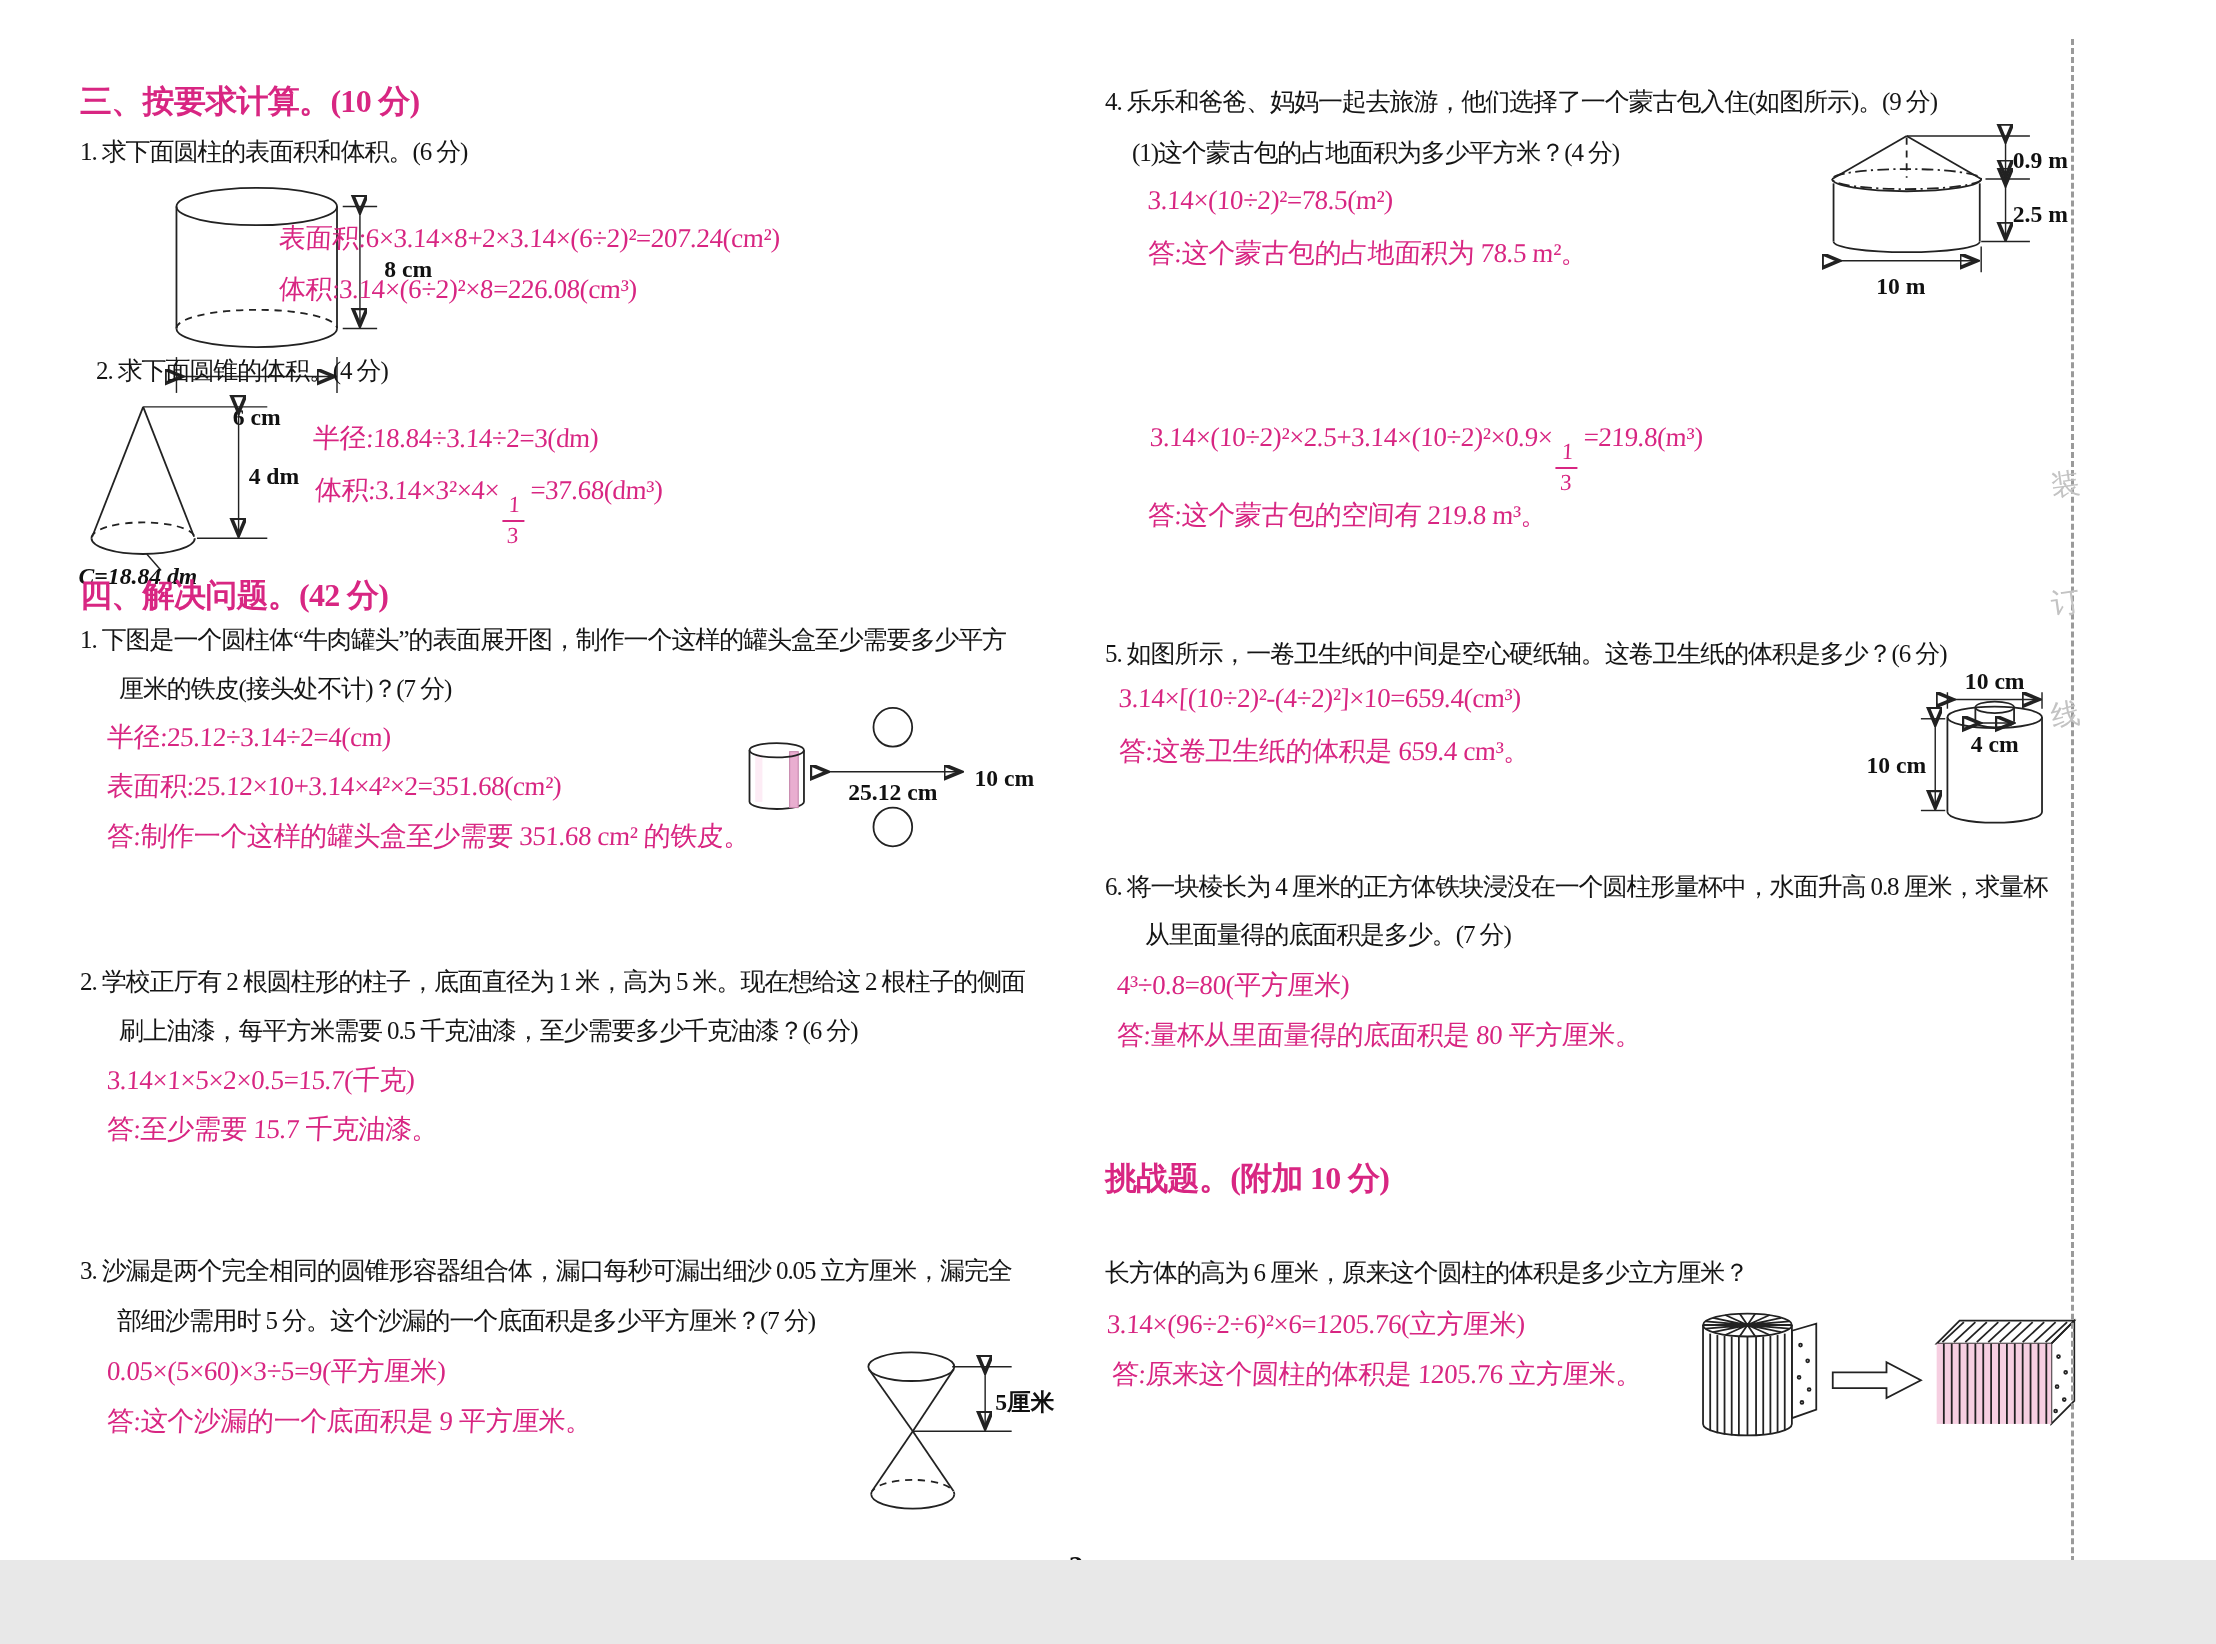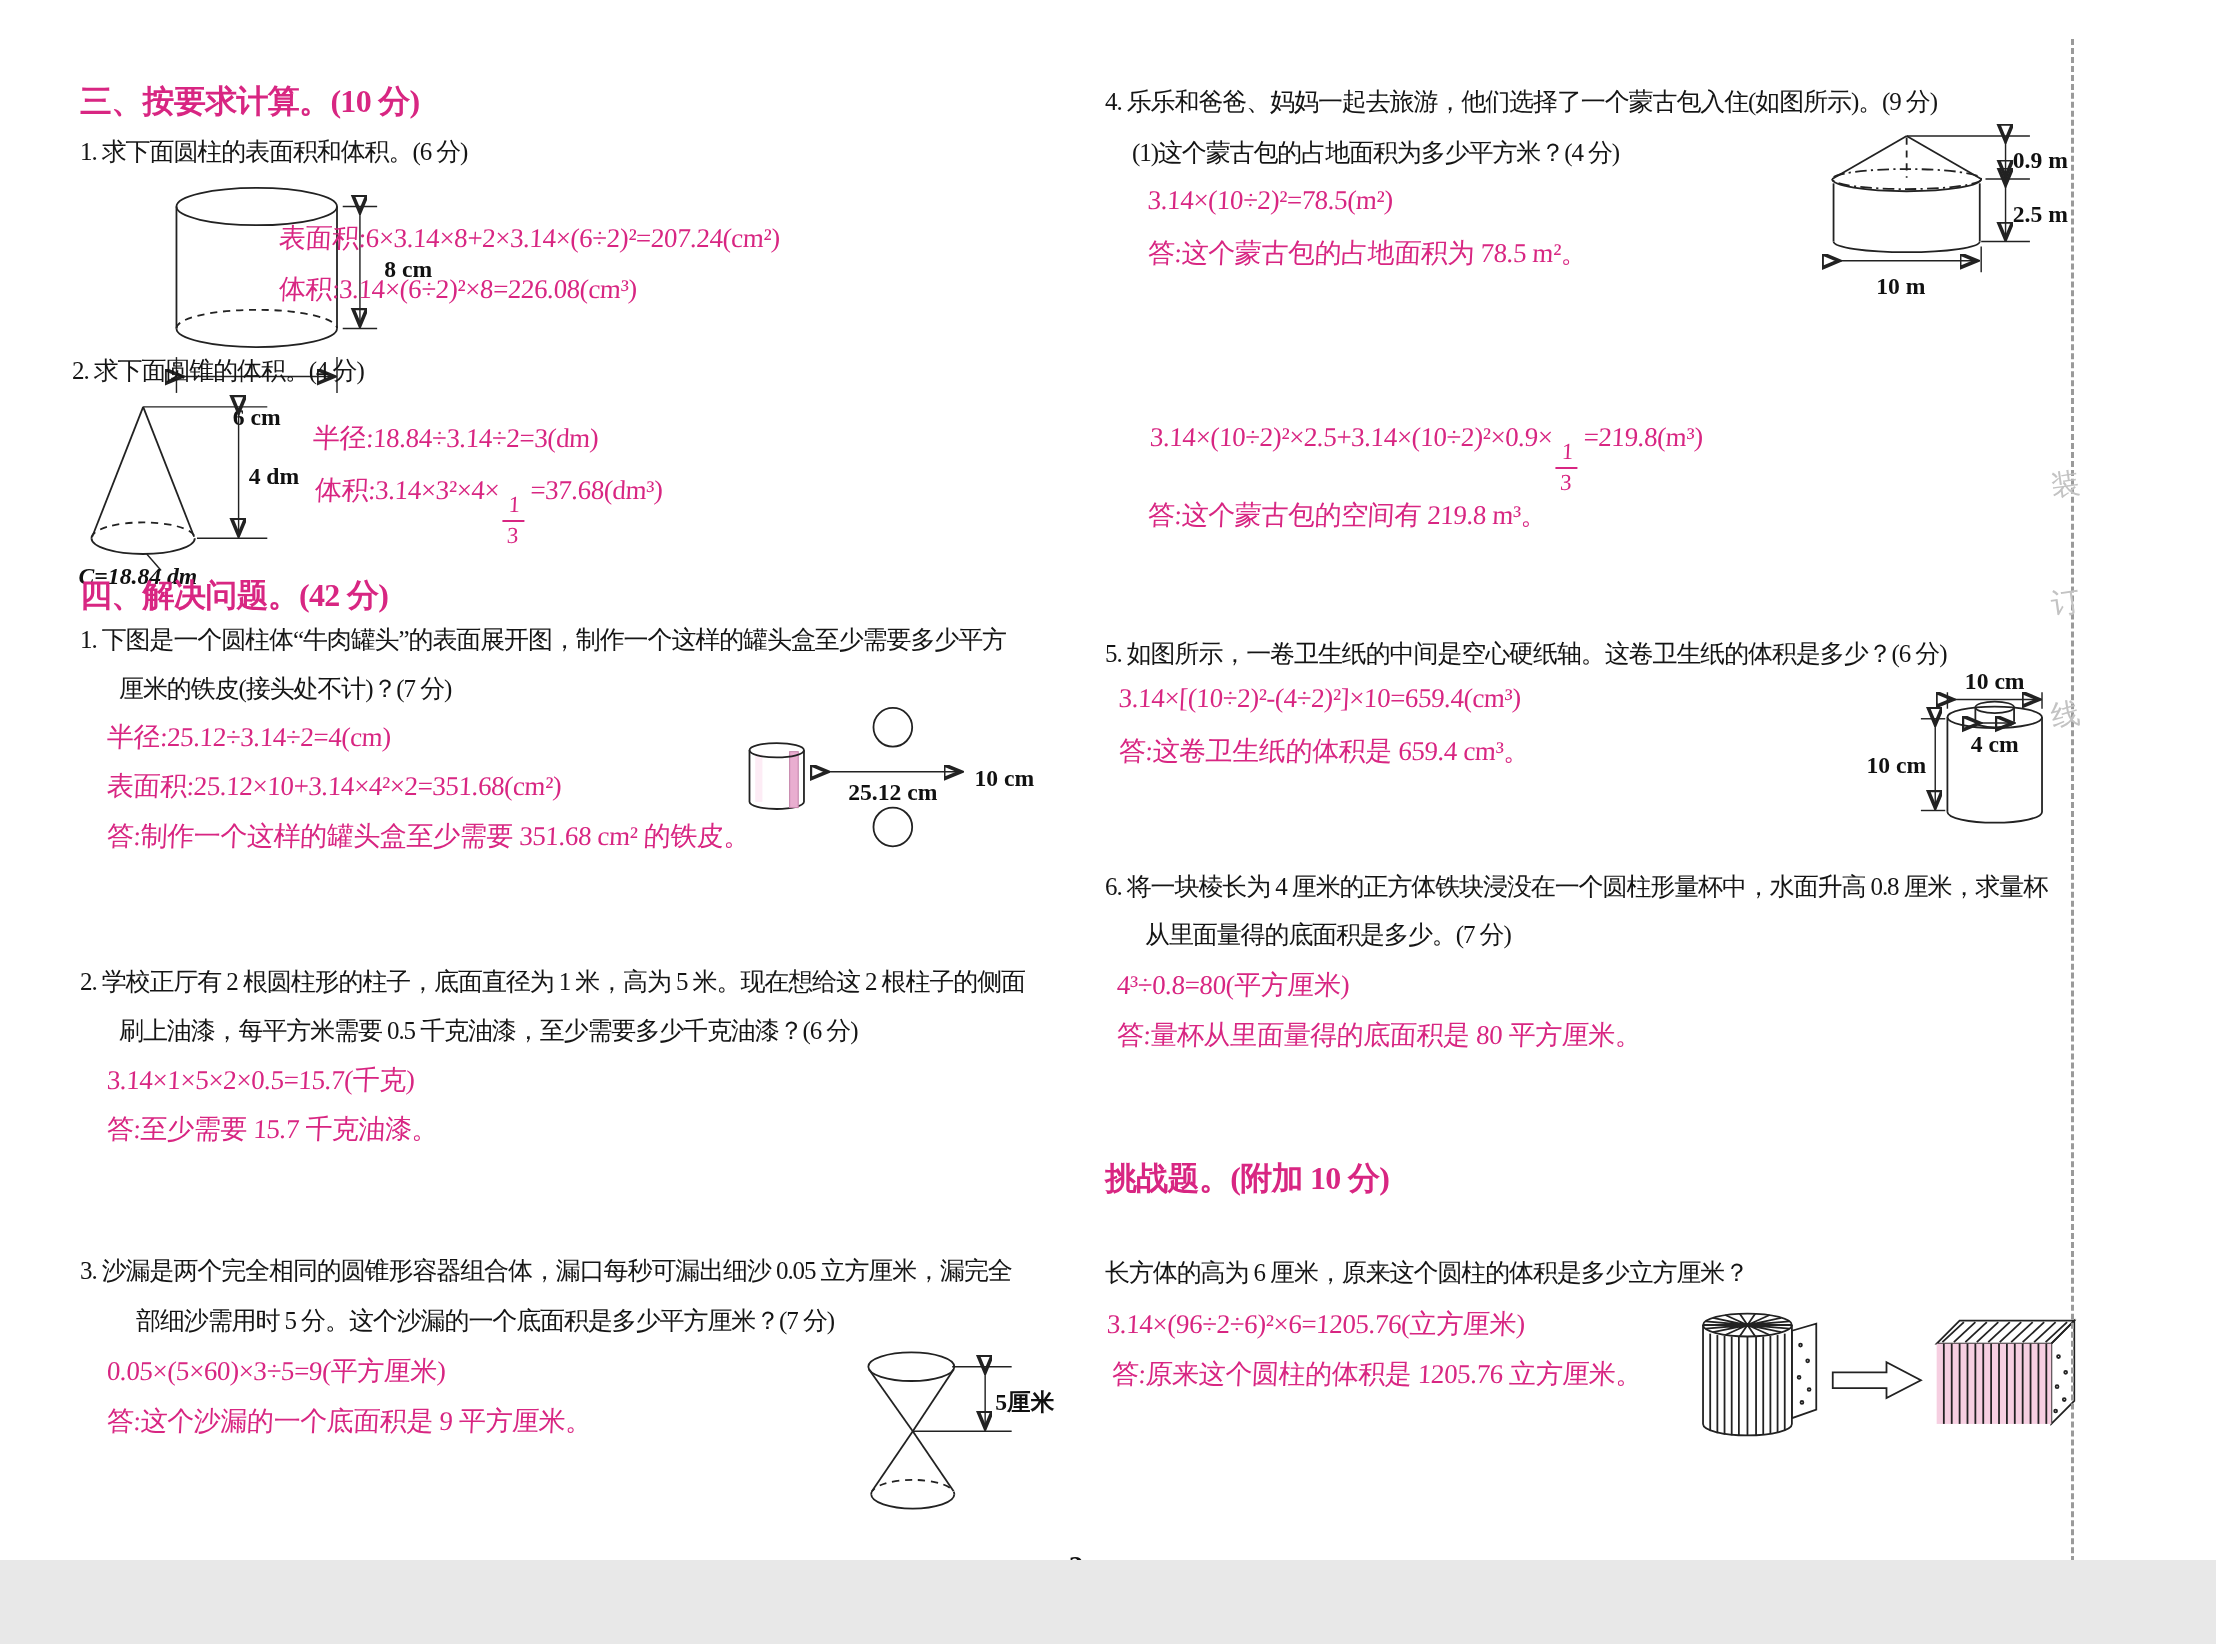--- a/index.html
+++ b/index.html
@@ -50,21 +50,21 @@
     <text x="306" y="128">8 cm</text>
     <line class="dim" x1="16" y1="240" x2="16" y2="290"></line>
     <line class="dim" x1="240" y1="240" x2="240" y2="290"></line>
     <line class="dim" x1="22" y1="267" x2="234" y2="267" marker-start="url(#a1)" marker-end="url(#a1)"></line>
     <text x="128" y="335" text-anchor="middle">6 cm</text>
   </svg>
 
   <div class="t a" style="left:278px;top:220px">表面积:6×3.14×8+2×3.14×(6÷2)²=207.24(cm²)</div>
   <div class="t a" style="left:278px;top:271px">体积:3.14×(6÷2)²×8=226.08(cm³)</div>
 
-  <div class="t b" style="left:72px;top:354px">2. 求下面圆锥的体积。(4 分)</div>
+  <div class="t b" style="left:96px;top:354px">2. 求下面圆锥的体积。(4 分)</div>
 
   <svg style="left:75px;top:396px" width="287" height="194" viewBox="0 0 400 270">
     <defs>
       <marker id="a2" markerWidth="14" markerHeight="12" refX="11" refY="5" orient="auto">
           <path d="M0,0L12,5L0,10z" fill="#222" stroke="none"></path>
         </marker>
     </defs>
     <line x1="95" y1="15" x2="24" y2="196"></line>
     <line x1="95" y1="15" x2="166" y2="196"></line>
     <path d="M23,198 A72,22 0 0 0 167,198"></path>
@@ -108,21 +108,21 @@
     <circle cx="230" cy="177" r="27"></circle>
     <text x="344" y="120">10 cm</text>
   </svg>
 
   <div class="t b" style="left:80px;top:965px">2. 学校正厅有 2 根圆柱形的柱子，底面直径为 1 米，高为 5 米。现在想给这 2 根柱子的侧面</div>
   <div class="t b" style="left:119px;top:1014px">刷上油漆，每平方米需要 0.5 千克油漆，至少需要多少千克油漆？(6 分)</div>
   <div class="t a" style="left:106px;top:1062px">3.14×1×5×2×0.5=15.7(千克)</div>
   <div class="t a" style="left:106px;top:1111px">答:至少需要 15.7 千克油漆。</div>
 
   <div class="t b" style="left:80px;top:1254px">3. 沙漏是两个完全相同的圆锥形容器组合体，漏口每秒可漏出细沙 0.05 立方厘米，漏完全</div>
-  <div class="t b" style="left:136px;top:1304px">部细沙需用时 5 分。这个沙漏的一个底面积是多少平方厘米？(7 分)</div>
+  <div class="t b" style="left:117px;top:1304px">部细沙需用时 5 分。这个沙漏的一个底面积是多少平方厘米？(7 分)</div>
   <div class="t a" style="left:106px;top:1353px">0.05×(5×60)×3÷5=9(平方厘米)</div>
   <div class="t a" style="left:106px;top:1403px">答:这个沙漏的一个底面积是 9 平方厘米。</div>
 
   <svg style="left:843px;top:1338px" width="237" height="215" viewBox="0 0 330 300">
     <defs>
       <marker id="a4" markerWidth="14" markerHeight="12" refX="11" refY="5" orient="auto">
           <path d="M0,0L12,5L0,10z" fill="#222" stroke="none"></path>
         </marker>
     </defs>
     <ellipse cx="95" cy="40" rx="60" ry="20"></ellipse>

